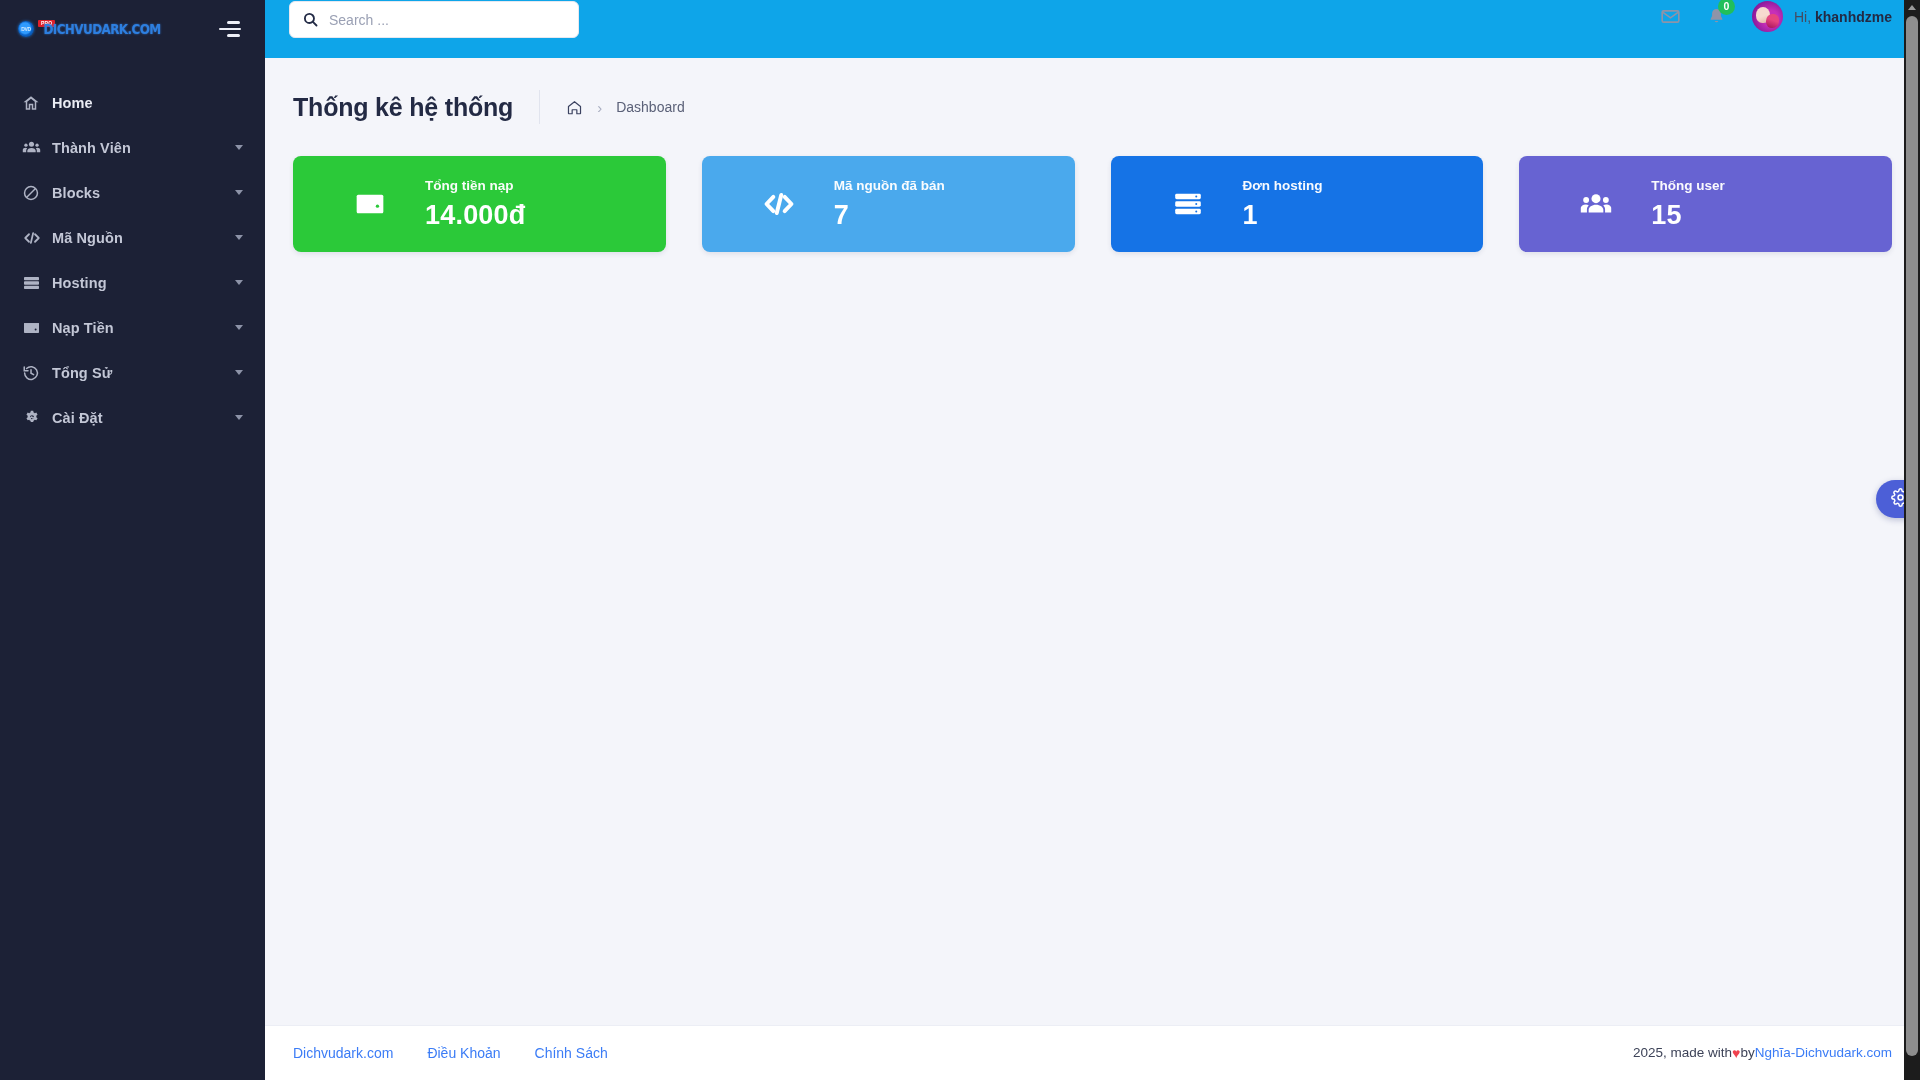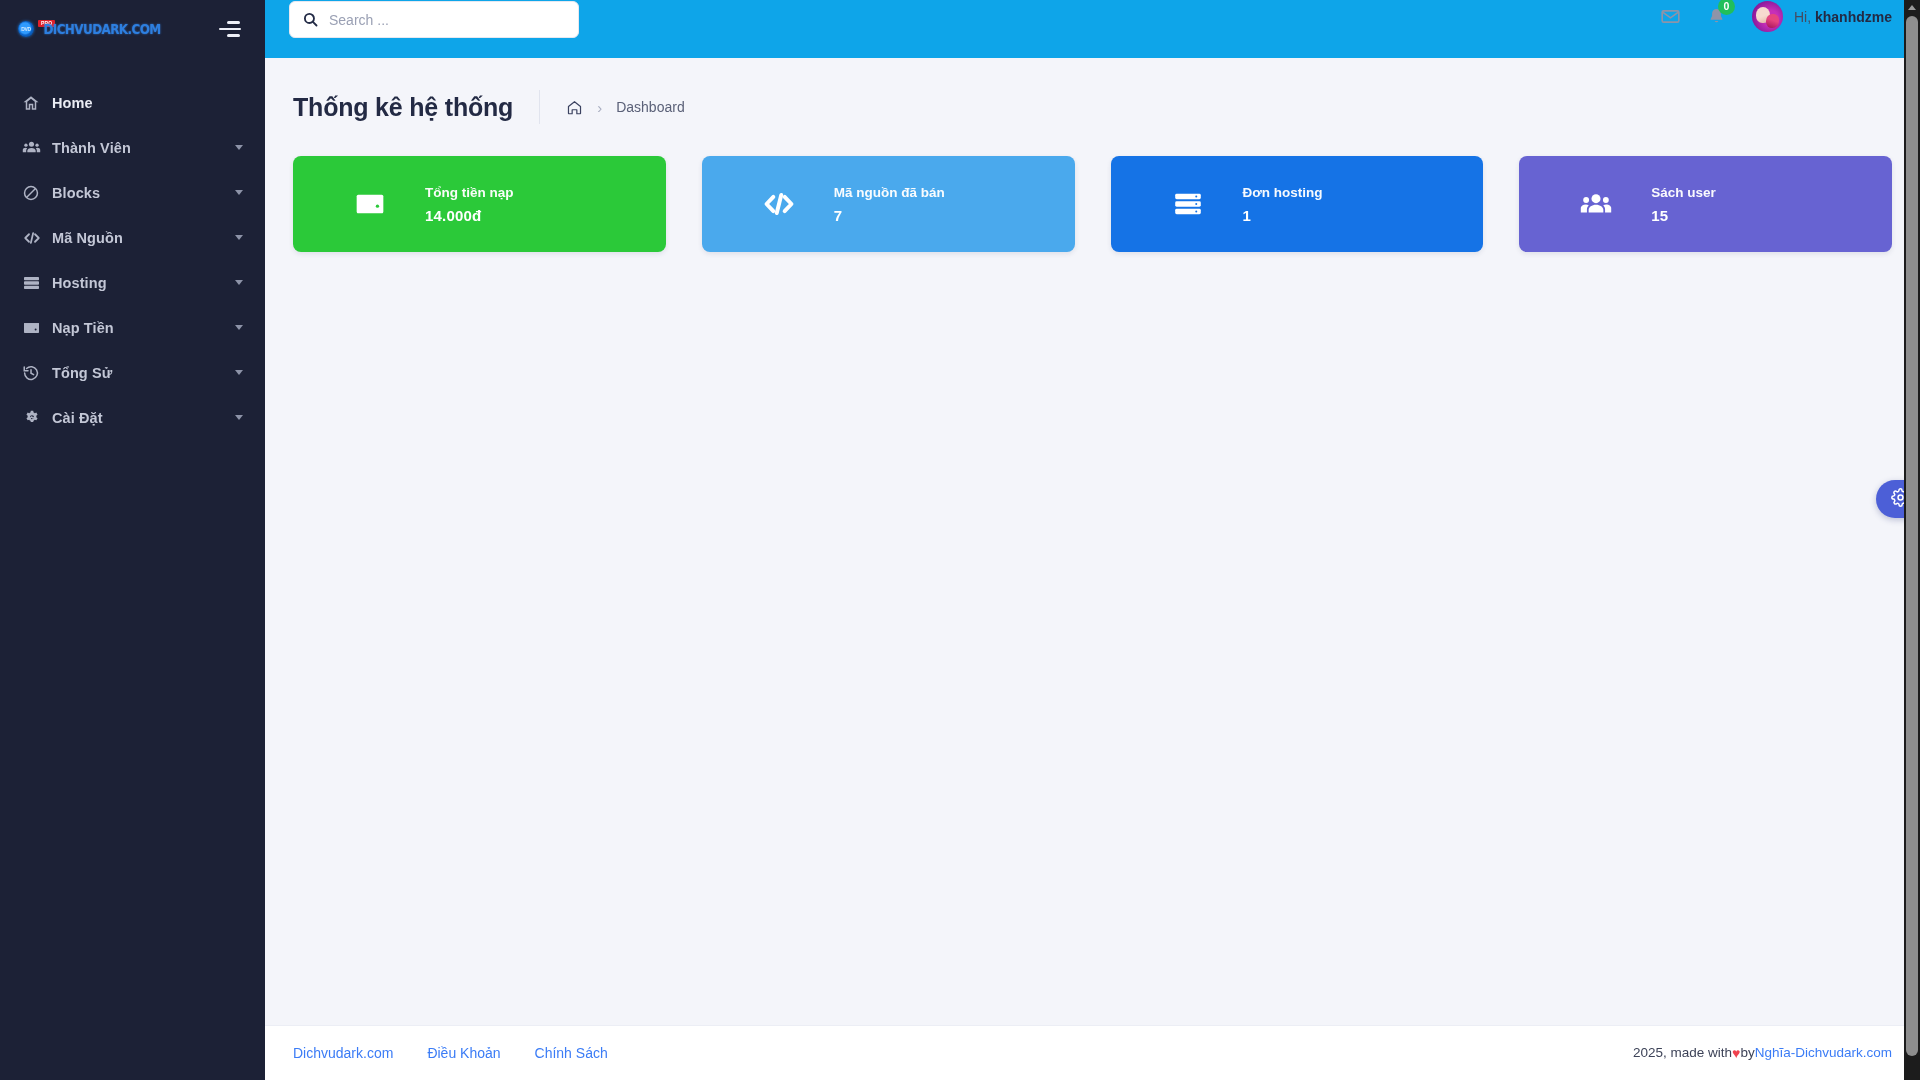--- a/index.html
+++ b/index.html
@@ -128,21 +128,21 @@
 
   .cards { display: flex; gap: 36px; }
   .card {
     flex: 1 1 0; height: 96px; border-radius: 8px; display: flex; align-items: center;
     color: #fff; box-shadow: 0 2px 5px rgba(40,50,90,.10); padding: 0 22px;
   }
   .card-ico { width: 110px; flex: 0 0 110px; display: flex; align-items: center;
               justify-content: center; }
   .card-body { display: flex; flex-direction: column; justify-content: center; gap: 7px; }
   .card-label { font-size: 13.5px; font-weight: 600; opacity: .97; }
-  .card-value { font-size: 15px; font-weight: 700; letter-spacing: .2px; }
+  .card-value { font-size: 27px; font-weight: 700; letter-spacing: .2px; }
 
   
   .footer {
     height: 55px; flex: 0 0 55px; background: #fff; border-top: 1px solid #eceef5;
     display: flex; align-items: center; padding: 0 28px;
   }
   .footer-links { display: flex; gap: 34px; }
   .footer-links a { color: #3b7cf6; font-size: 14px; text-decoration: none; cursor: pointer; }
   .footer-right { margin-left: auto; font-size: 13.5px; color: #3d4358; display: flex;
                   align-items: flex-start; gap: 0; }
@@ -396,21 +396,21 @@
             <svg width="38" height="32" viewBox="0 0 24 24" fill="#fff">
               <circle cx="12" cy="8" r="3.4"></circle>
                 <circle cx="4.6" cy="9" r="2.2"></circle>
                 <circle cx="19.4" cy="9" r="2.2"></circle>
               <path d="M12 12.6c-3.1 0-5.5 1.8-5.5 3.8V18.4h11V16.4c0-2-2.4-3.8-5.5-3.8z"></path>
               <path d="M4.4 12.3c-2.1 0-3.8 1.2-3.8 2.6v3.5h4.6V16.1c0-1.2.5-2.2 1.4-3-.7-.5-1.4-.8-2.2-.8z"></path>
               <path d="M19.6 12.3c-.8 0-1.5.3-2.2.8.9.8 1.4 1.8 1.4 3v2.3h4.6v-3.5c0-1.4-1.7-2.6-3.8-2.6z"></path>
             </svg>
           </span>
           <div class="card-body">
-            <span class="card-label">Sách user</span>
+            <span class="card-label">Thống user</span>
             <span class="card-value">15</span>
           </div>
         </div>
 
       </div>
     </main>
 
     <footer class="footer">
       <div class="footer-links">
         <a>Dichvudark.com</a>

